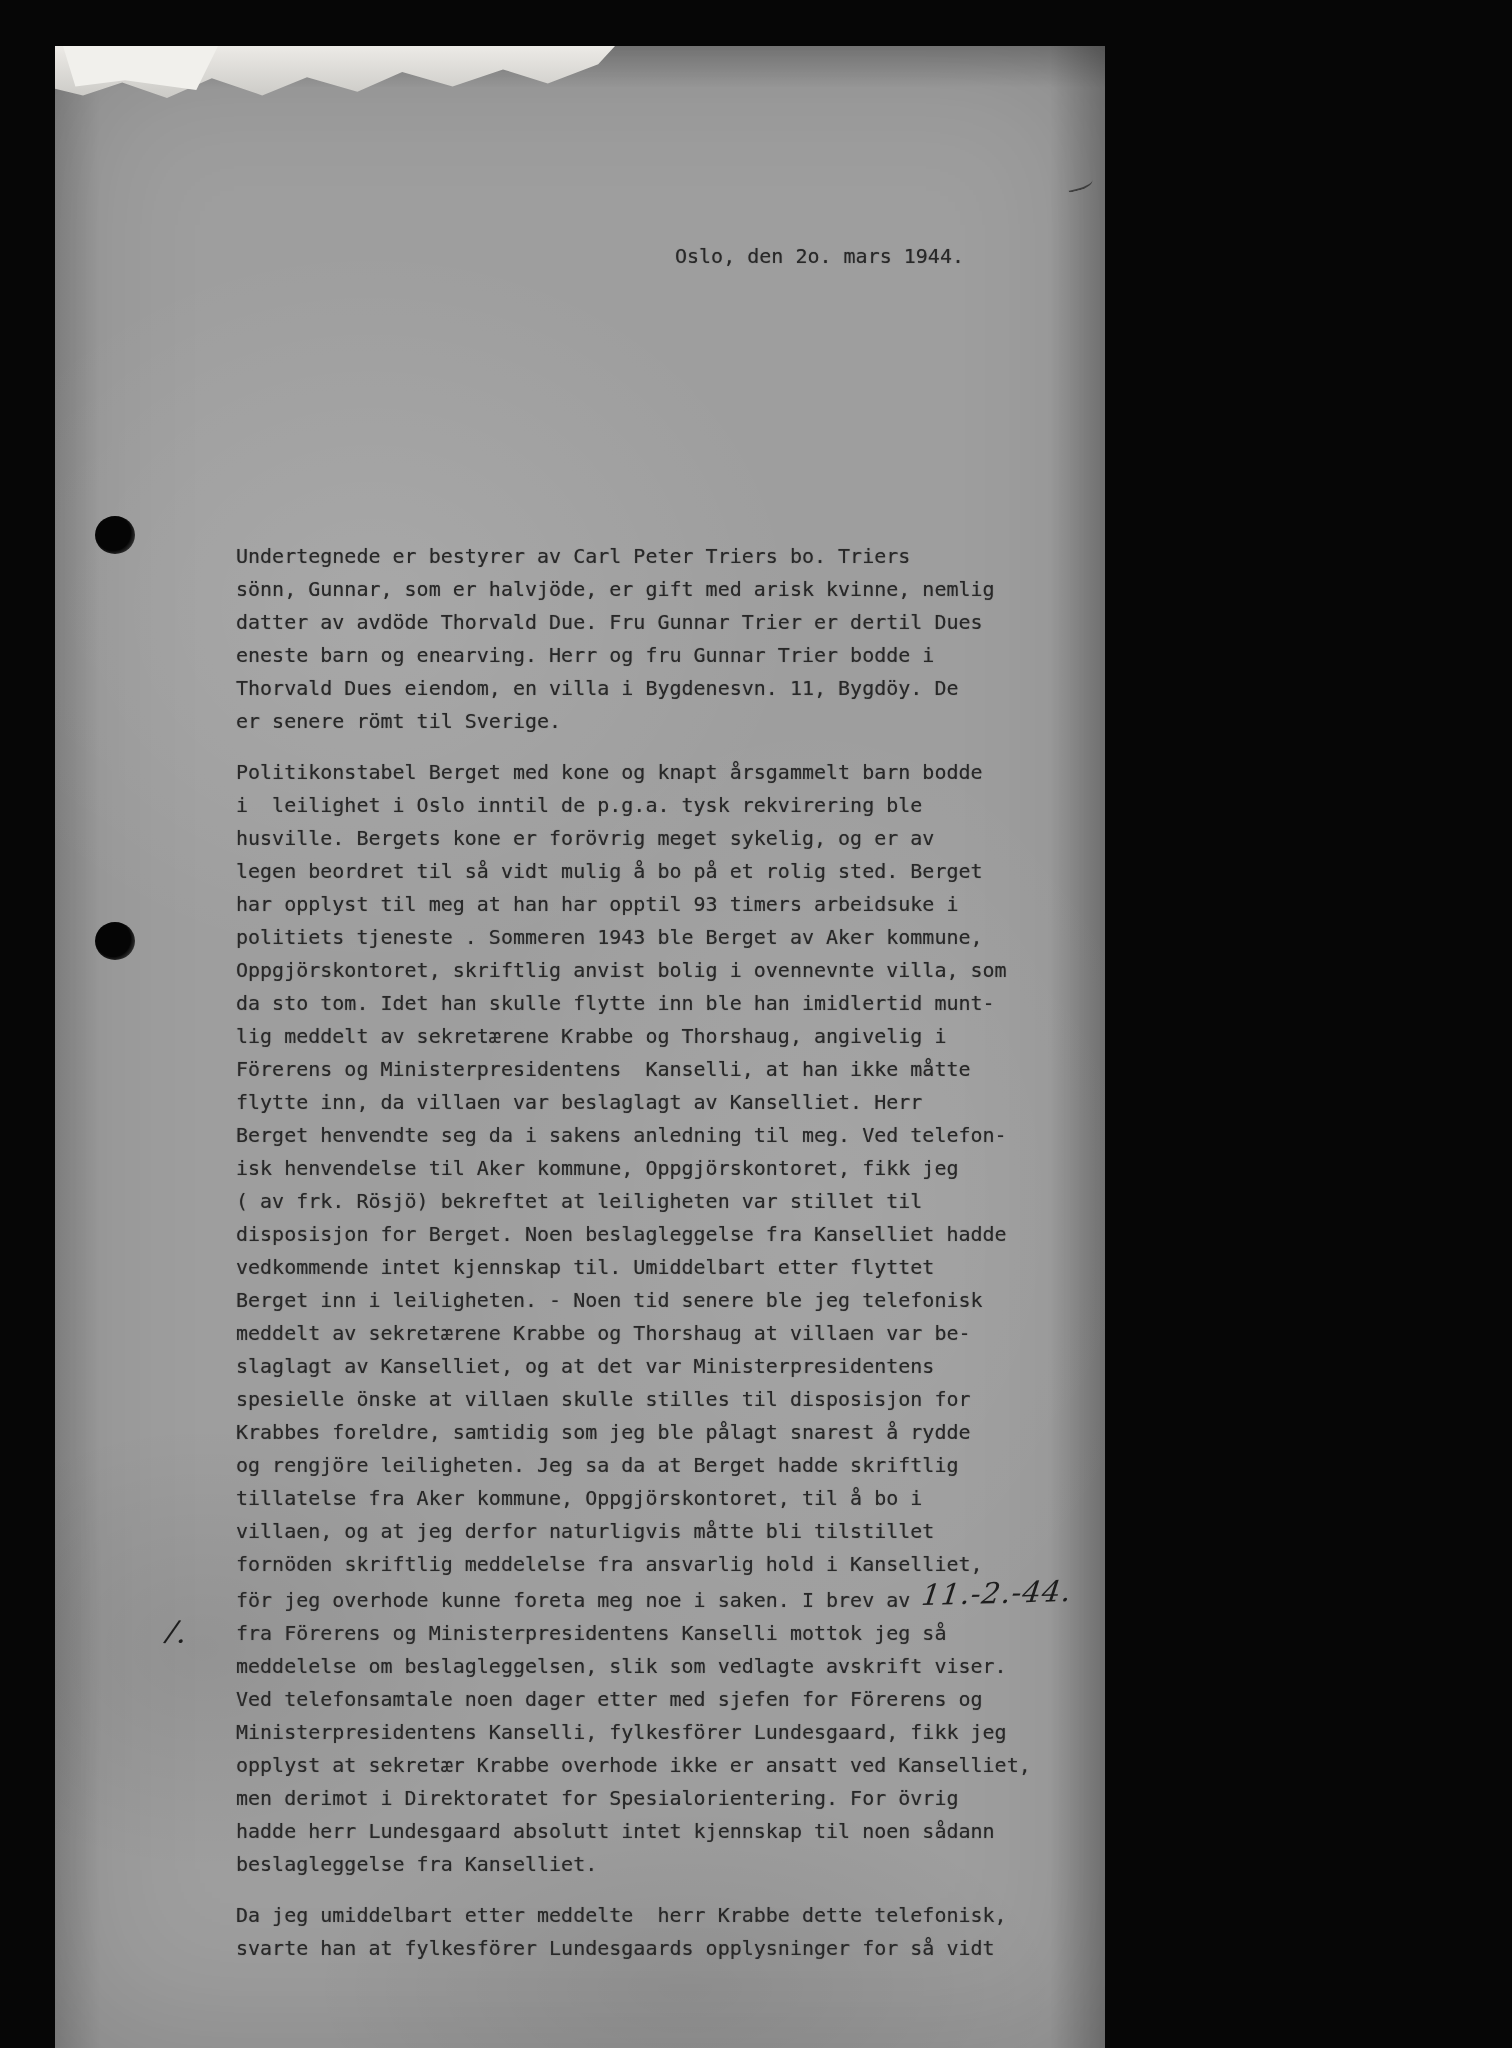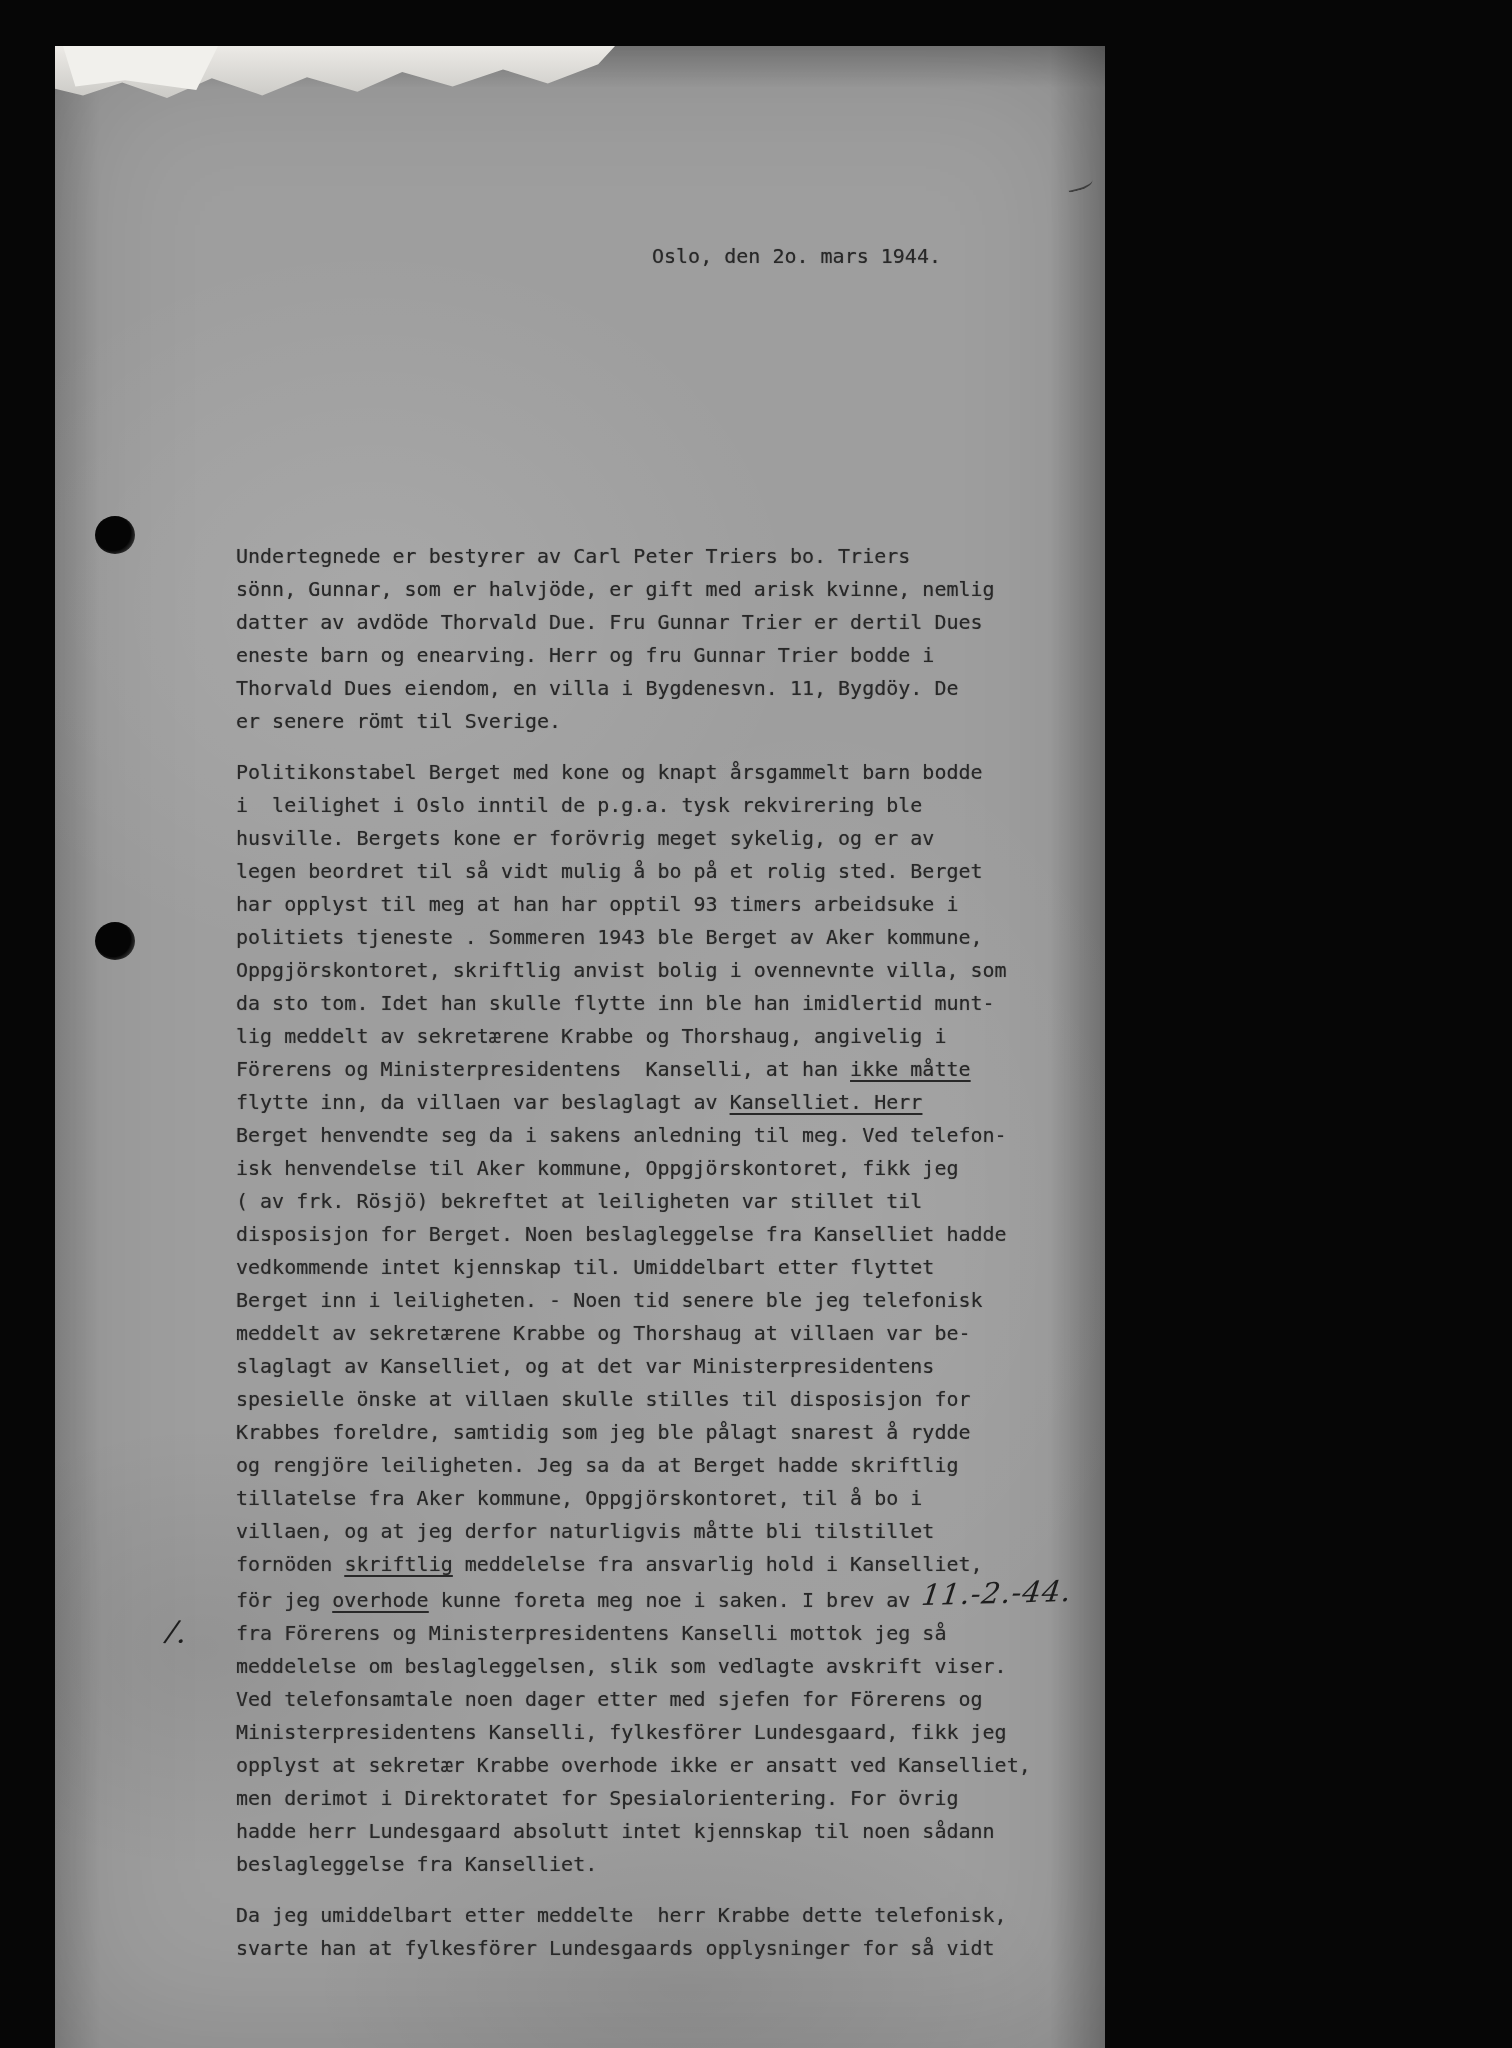--- a/index.html
+++ b/index.html
@@ -59,27 +59,26 @@
   }
   
   .type{
     color:var(--ink);
     font-family:"DejaVu Sans Mono", monospace;
     font-size:20px;
     line-height:33px;
     white-space:pre;
     text-shadow:0 0 1px rgba(40,40,40,0.55);
   }
-  .date-line{position:absolute;left:597px;top:194px;}
+  .date-line{position:absolute;left:620px;top:194px;}
   .recipient{position:absolute;left:163px;top:354px;}
   .recipient-underline{margin-top:-9px;letter-spacing:-1px;}
   .body-text{position:absolute;left:181px;top:494px;}
   .para + .para{margin-top:18px;}
   .u{
-    text-decoration:underline;
     text-decoration-thickness:1.5px;
     text-underline-offset:4px;
   }
   
   .hw{
     font-family:"DejaVu Serif", serif;
     font-style:italic;
     color:#1d1d1d;
     text-shadow:none;
   }

